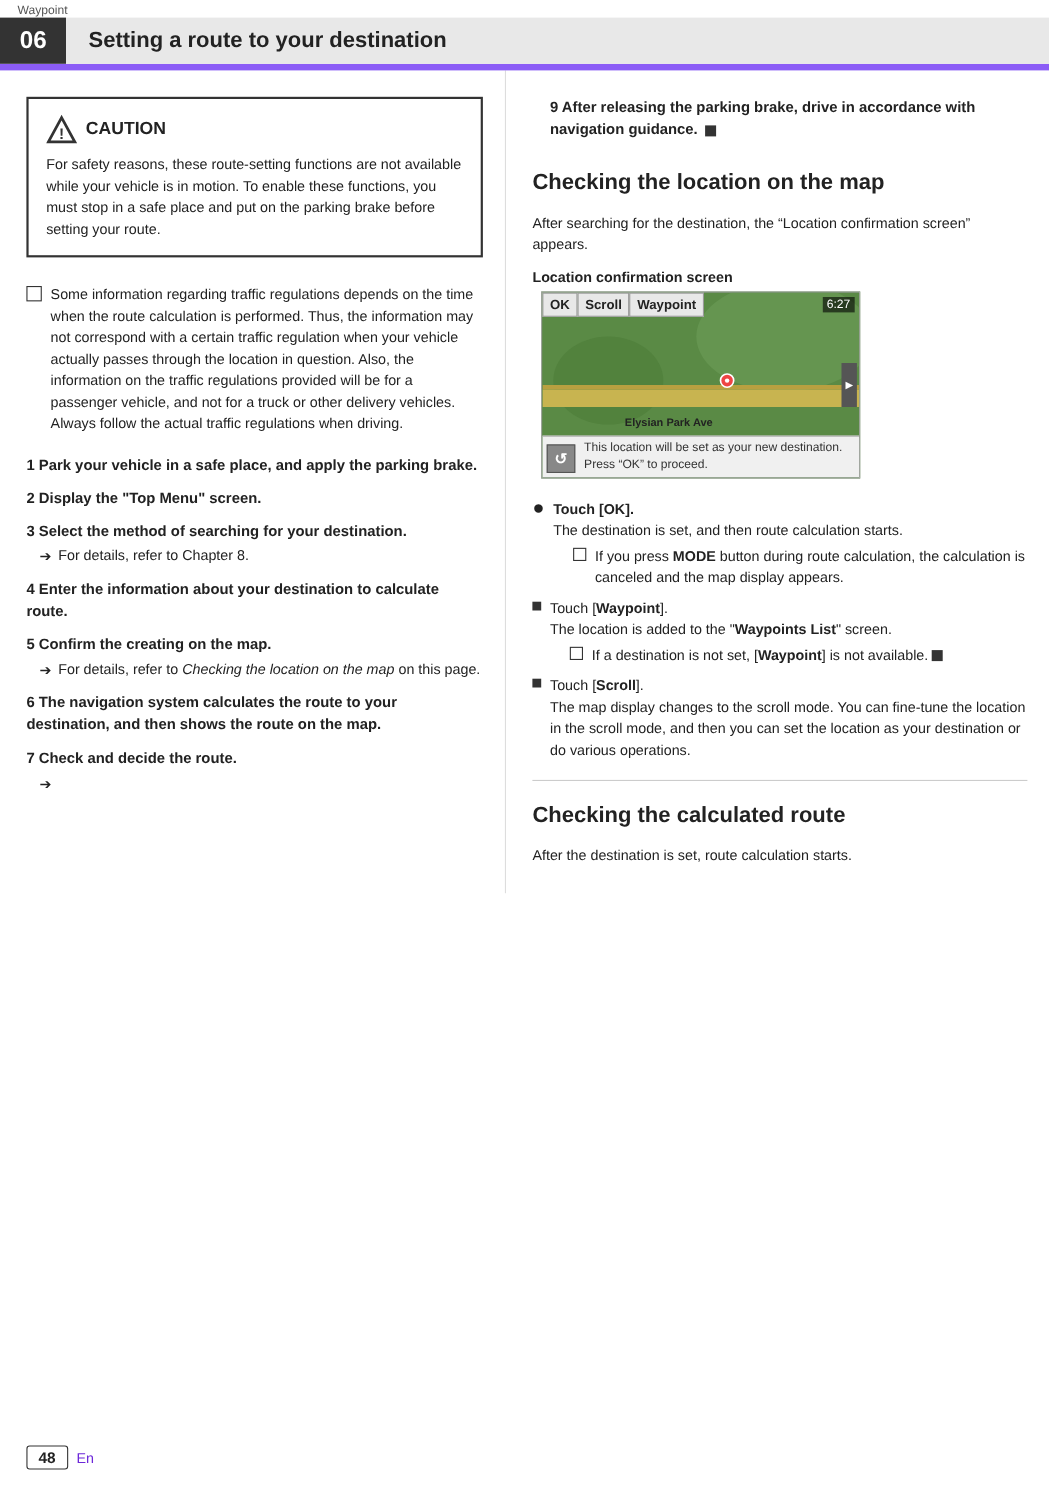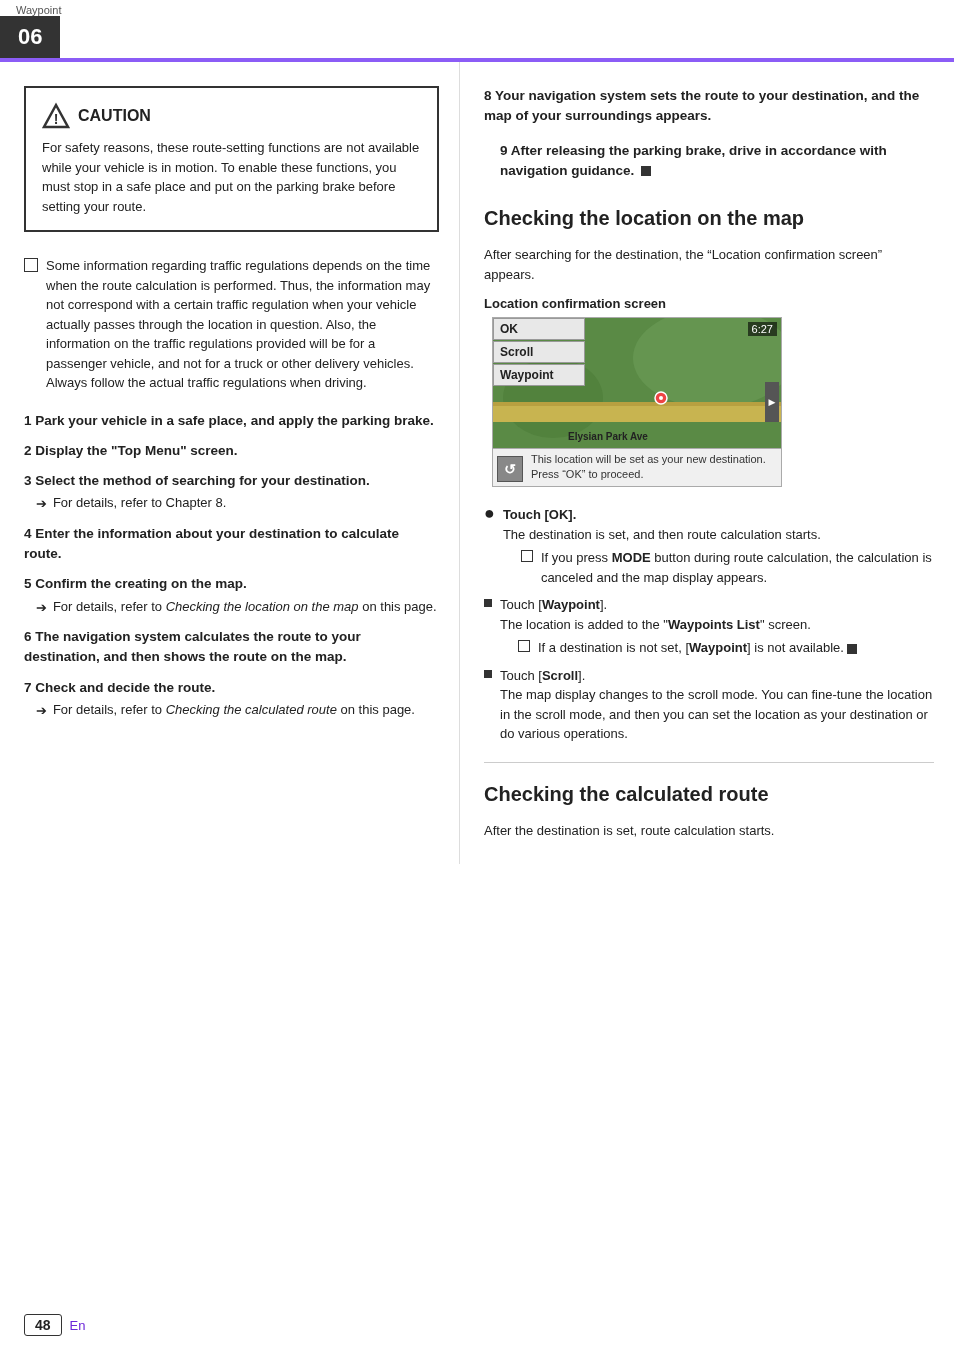--- a/index.html
+++ b/index.html
@@ -10,21 +10,21 @@
       font-family: Arial, Helvetica, sans-serif;
       font-size: 14px;
       color: #222;
       position: relative;
     }
 
     
     .page-header {
       display: flex;
       align-items: stretch;
-      border-bottom: 4px solid #8b5cf6;
+      border-bottom: 6px solid #8b5cf6;
       margin-bottom: 0;
     }
     .chapter-label {
       font-size: 11px;
       color: #555;
       position: absolute;
       top: 4px;
       left: 16px;
     }
     .chapter-number-box {
@@ -191,23 +191,23 @@
       background: #4a7c3a;
       position: relative;
       overflow: hidden;
       margin-left: 8px;
     }
     
     .map-btn-col {
       position: absolute;
       top: 0;
       left: 0;
-      width: 92px;
-      display: flex;
-      flex-direction: column;
+      width: 72px;
+      display: flex;
+      flex-direction: row;
     }
     .map-btn {
       background: #e8e8e8;
       border: 1px solid #999;
       padding: 3px 6px;
       font-size: 12px;
       font-weight: bold;
       cursor: pointer;
       text-align: left;
       margin-bottom: 1px;
@@ -335,20 +335,21 @@
       margin: 18px 0;
     }
   </style>
 </head>
 <body>
 
 <div style="position:relative;">
   <div class="chapter-label">Waypoint</div>
   <div class="page-header">
     <div class="chapter-number-box">06</div>
+    <div class="chapter-title-box">Setting a route to your destination</div>
   </div>
 </div>
 
 <div class="page-content">
 
   <div class="left-col">
 
     <div class="caution-box">
       <div class="caution-header">
 
@@ -397,31 +398,27 @@
       </div>
 
       <div class="step">
         <span class="step-num">6 </span><span class="step-title">The navigation system calculates the route to your destination, and then shows the route on the map.</span>
       </div>
 
       <div class="step">
         <span class="step-num">7 </span><span class="step-title">Check and decide the route.</span>
         <div class="step-detail">
           <span class="arrow-icon">➔</span>
-          <span class="step-detail-text">For details, refer to <span class="italic">Checking the calculated route</span> on this page.</span>
         </div>
       </div>
     </div>
   </div>
 
   <div class="right-col">
 
-    <div class="step" style="margin-bottom:14px;">
-      <span class="step-num">8 </span><span class="step-title">Your navigation system sets the route to your destination, and the map of your surroundings appears.</span>
-    </div>
 
     <div class="step" style="margin-bottom:24px;margin-left:16px;">
       <span class="step-num">9 </span><span class="step-title">After releasing the parking brake, drive in accordance with navigation guidance.</span>
       <span class="end-marker"></span>
     </div>
 
     <div>
       <div class="section-heading">Checking the location on the map</div>
       <div style="font-size:13px; line-height:1.5; margin-bottom:12px;">After searching for the destination, the “Location confirmation screen” appears.</div>
 

